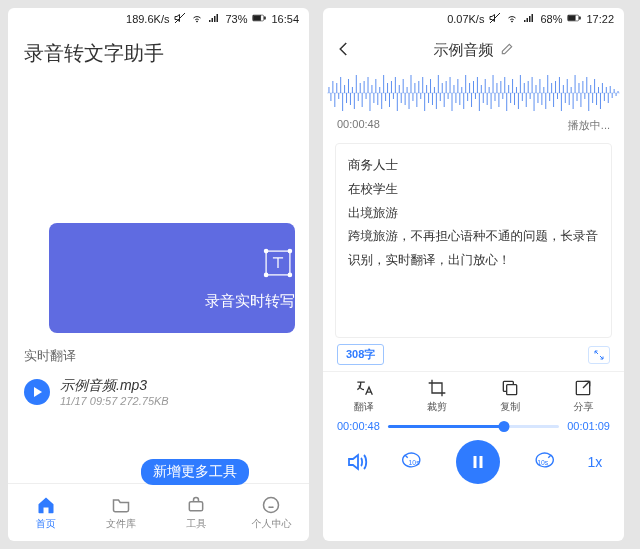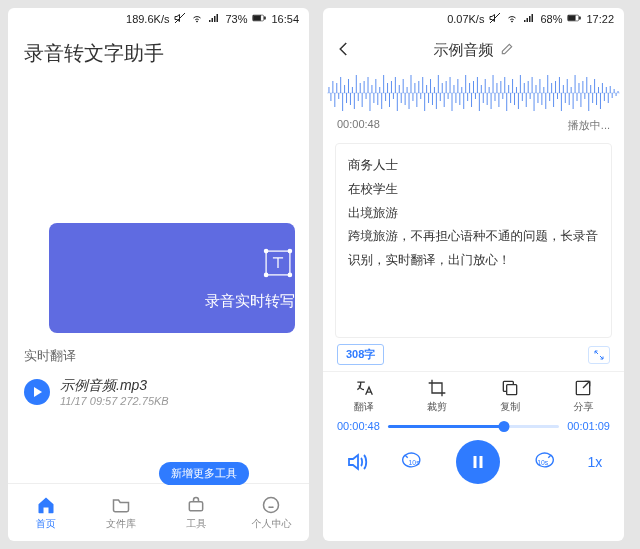--- a/index.html
+++ b/index.html
@@ -83,21 +83,21 @@
   .recent-icon svg{ width:12px; height:12px; fill:#fff; }
   .recent-body { display:flex; flex-direction:column;font-style:italic; }
   .recent-name { color:#333; font-size: 14px; }
   .recent-meta { color:#999; font-size: 11px; }
   .badge-more {
     position:absolute;
     right: 60px;
     bottom: 56px;
     background:#2f7bff;
     color:#fff;
-    font-size:11px;
+    font-size:14px;
     padding: 4px 12px;
     border-radius: 12px;
   }
   .tabbar {
     margin-top:auto;
     height: 58px;
     border-top: 1px solid #eee;
     display:flex;
   }
   .tab {

